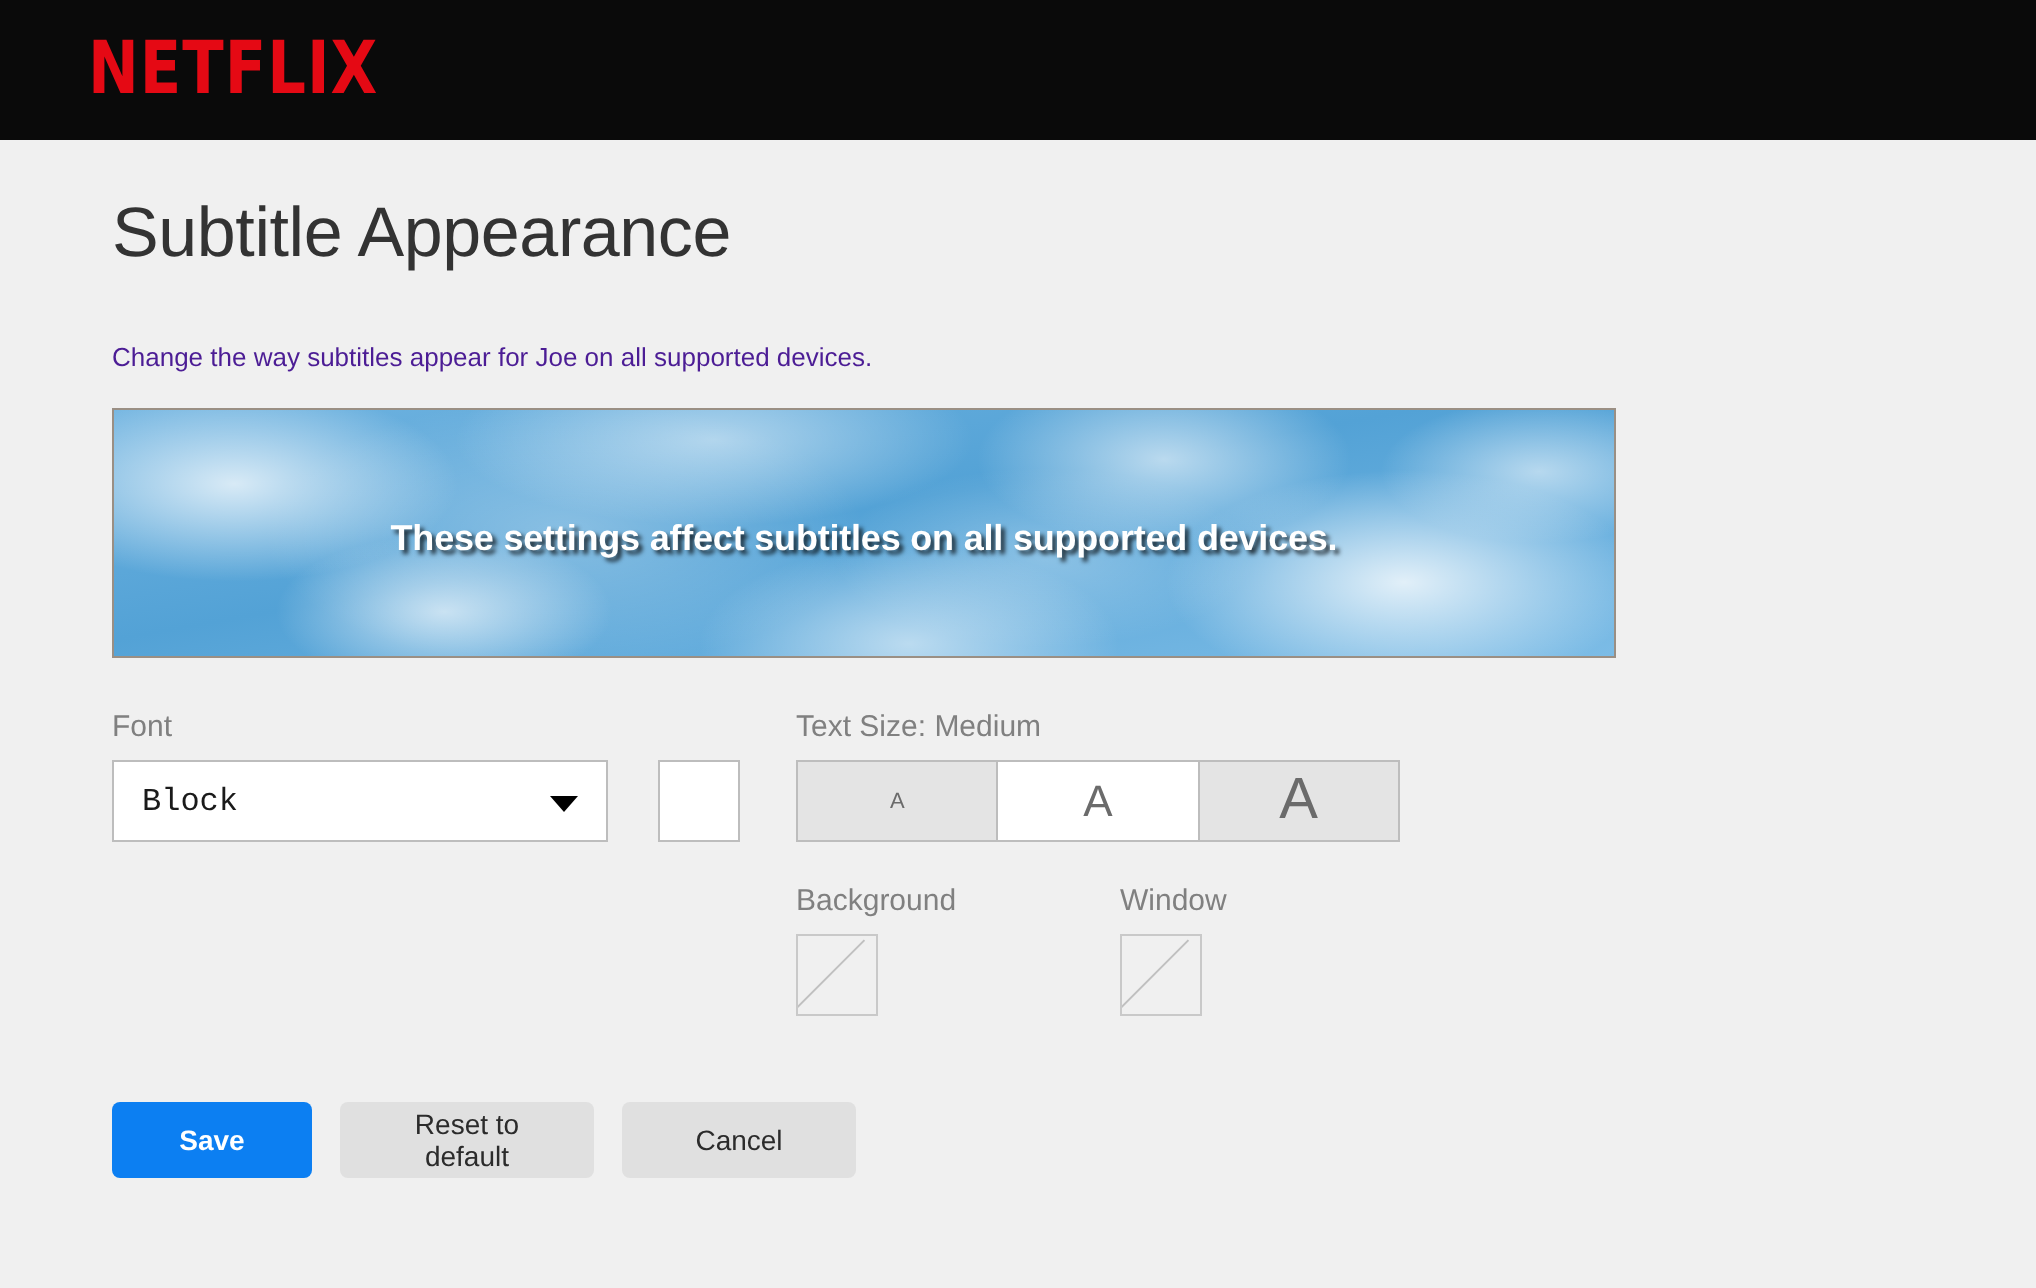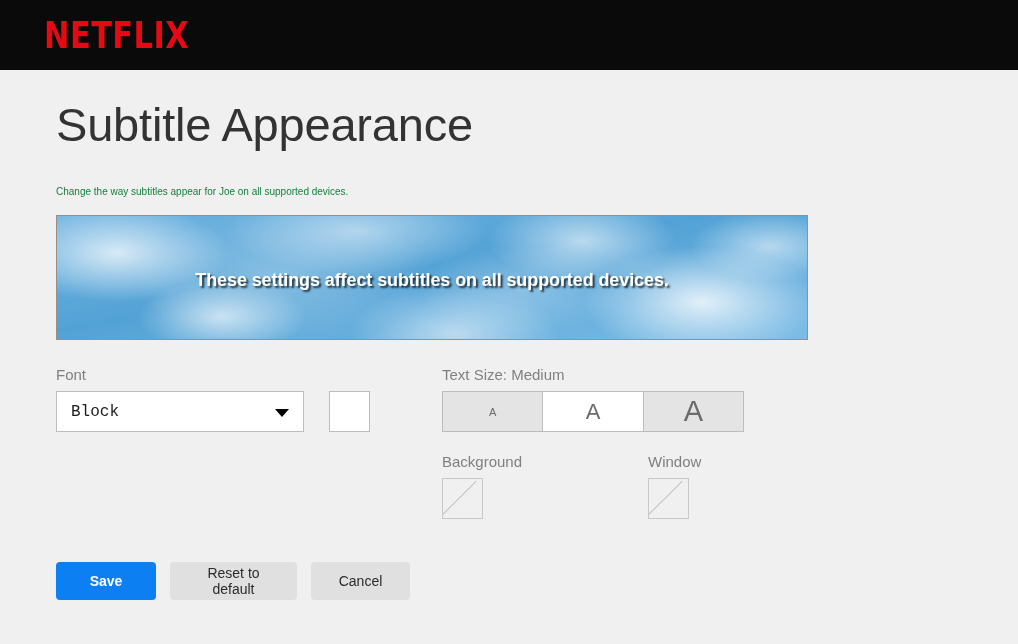--- a/index.html
+++ b/index.html
@@ -36,30 +36,30 @@
     line-height: 1;
     user-select: none;
   }
 
   
   .page {
     padding: 0 0 0 56px;
     box-sizing: border-box;
   }
   .page-title {
-    font-size: 47px;
+    font-size: 35px;
     font-weight: 400;
     color: #333333;
     margin: 0;
     padding-top: 27px;
     letter-spacing: -0.2px;
   }
   .page-desc {
-    font-size: 10px;
-    color: #15803d;
+    font-size: 13px;
+    color: #4c1d95;
     margin: 0;
     padding-top: 34px;
   }
 
   
   .preview {
     margin-top: 18px;
     width: 752px;
     height: 125px;
     border: 1px solid #9a8f84;
@@ -95,21 +95,20 @@
   }
 
   
   .controls {
     margin-top: 27px;
     width: 752px;
   }
   .control-row {
     display: flex;
     align-items: flex-start;
-    gap: 44px;
   }
   .control-row + .control-row { margin-top: 22px; }
 
   .field-label {
     font-size: 15px;
     color: #808080;
     margin-bottom: 9px;
     line-height: 1;
   }
 
@@ -232,21 +231,21 @@
     color: #ffffff;
     width: 100px;
     font-weight: bold;
   }
   .btn-secondary {
     background: #e0e0e0;
     color: #2b2b2b;
   }
   .btn + .btn { margin-left: 14px; }
   .btn-reset  { width: 127px; }
-  .btn-cancel { width: 99px; }
+  .btn-cancel { width: 117px; }
 </style>
 </head>
 <body>
 
 <div class="header">
   <div class="netflix-logo">NETFLIX</div>
 </div>
 
 <div class="page">
 

